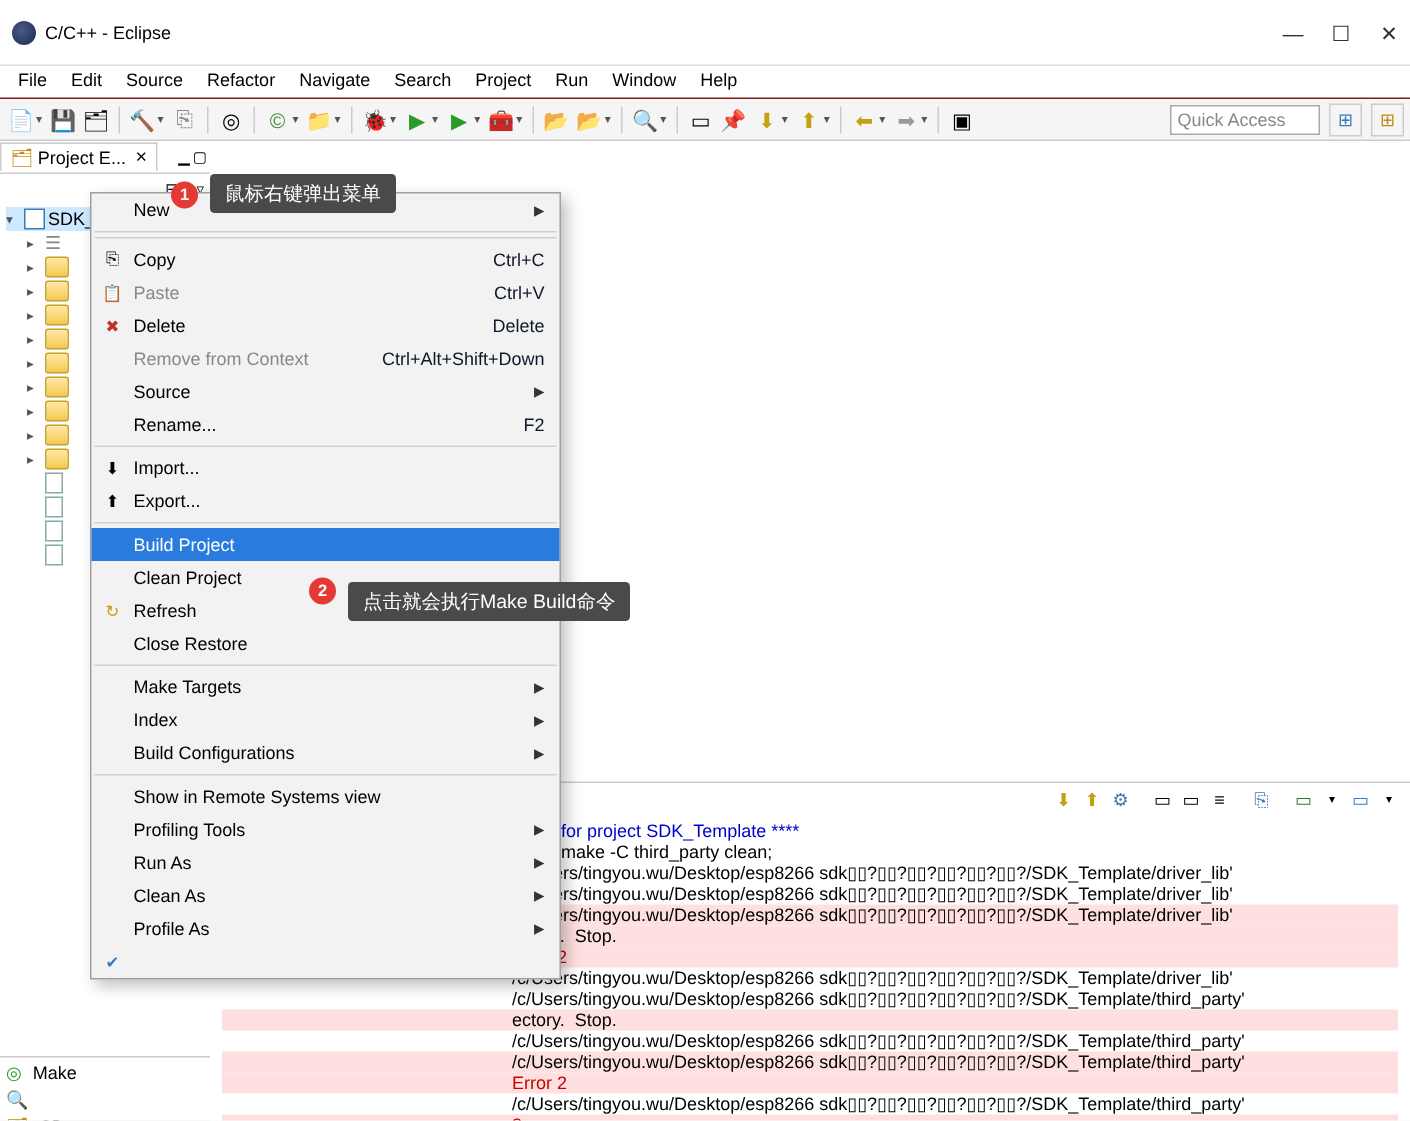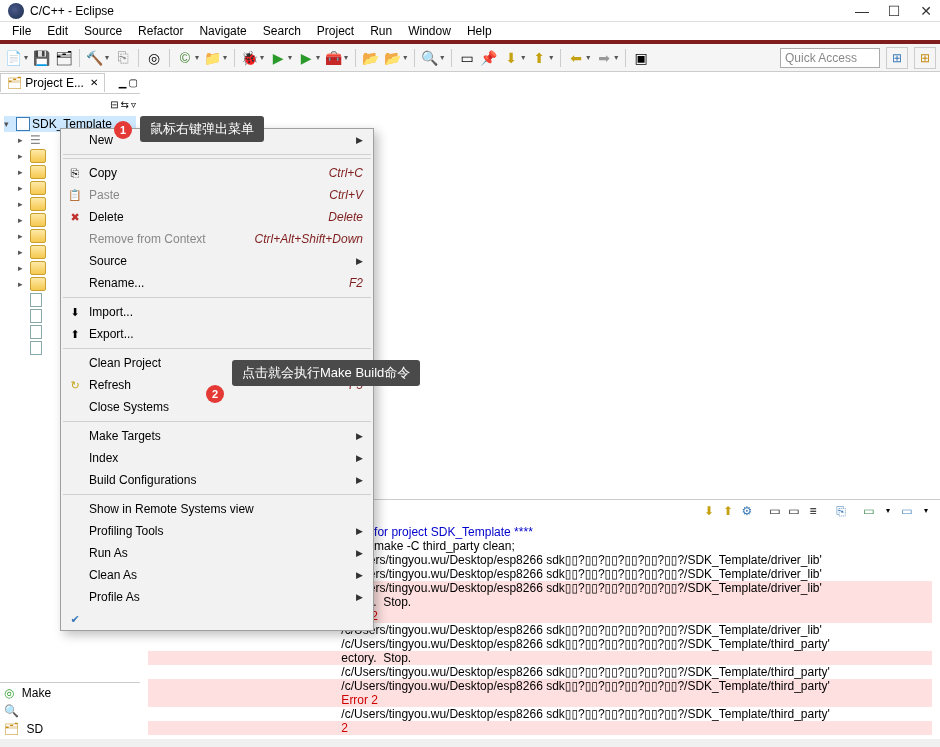--- a/index.html
+++ b/index.html
@@ -1,26 +1,26 @@
 <!DOCTYPE html>
 <html><head>
 <meta charset="utf-8">
 <style>
 * { margin:0; padding:0; box-sizing:border-box; font-family:"Segoe UI",Tahoma,sans-serif; font-size:12px; }
 body { width:940px; height:747px; background:#f0f0f0; position:relative; overflow:hidden; }
 
 
-.titlebar { height:22px; background:#fff; display:flex; align-items:center; padding:0 8px; border-bottom:1px solid #e0e0e0; }
+.titlebar { height:44px; background:#fff; display:flex; align-items:center; padding:0 8px; border-bottom:1px solid #e0e0e0; }
 .titlebar .logo { width:16px; height:16px; border-radius:50%; background:radial-gradient(circle at 40% 40%,#4a5a8a,#1a2a4a); margin-right:6px; }
 .titlebar .title { color:#000; }
 .titlebar .winbtns { margin-left:auto; display:flex; gap:20px; }
 .titlebar .winbtn { width:12px; height:12px; display:flex; align-items:center; justify-content:center; color:#333; font-size:14px; }
 
 
-.menubar { height:22px; background:#fff; display:flex; align-items:flex-end; padding:0 4px; border-bottom:4px solid #7f1d1d; }
+.menubar { height:22px; background:#fff; display:flex; align-items:flex-start; padding:0 4px; border-bottom:1px solid #7f1d1d; }
 .menubar .mitem { padding:2px 8px; color:#000; cursor:default; }
 
 
 .toolbar { height:28px; background:#f5f5f5; border-bottom:1px solid #ccc; display:flex; align-items:center; padding:0 4px; gap:2px; }
 .tb-ico { width:20px; height:20px; display:flex; align-items:center; justify-content:center; font-size:14px; }
 .tb-arrow { font-size:8px; color:#555; margin-left:-2px; margin-right:2px; }
 .tb-sep { width:1px; height:18px; background:#ccc; margin:0 3px; }
 .quickaccess { margin-left:auto; width:100px; height:20px; border:1px solid #aaa; background:#fff; padding:0 4px; color:#888; display:flex; align-items:center; }
 .persp { width:22px; height:22px; border:1px solid #ccc; margin-left:4px; display:flex; align-items:center; justify-content:center; }
 
@@ -51,31 +51,31 @@
 .console .blue { color:#0000cc; }
 .console .err { background:#ffe0e0; }
 .console .errtext { color:#cc0000; }
 
 
 .context-menu { position:absolute; left:60px; top:128px; width:314px; background:#f2f2f2; border:1px solid #a0a0a0; box-shadow:4px 4px 10px rgba(0,0,0,0.25); z-index:50; }
 .cm-item { height:22px; display:flex; align-items:center; padding:0 10px 0 28px; position:relative; color:#000; }
 .cm-item.dis { color:#888; }
 .cm-item.highlight { background:#2a7bde; color:#fff; }
 .cm-sep { height:1px; background:#d0d0d0; margin:3px 2px; }
-.cm-shortcut { margin-left:auto; color:#7f1d1d;font-style:italic; }
+.cm-shortcut { margin-left:auto; color:#0f172a; }
 .cm-arrow { margin-left:auto; font-size:9px; color:#333; }
 .cm-icon { position:absolute; left:6px; width:16px; height:16px; display:flex; align-items:center; justify-content:center; font-size:11px; }
 
 
 .badge { position:absolute; width:18px; height:18px; border-radius:50%; color:#fff; font-size:11px; display:flex; align-items:center; justify-content:center; z-index:60; font-weight:bold; }
 .badge.b1 { background:#e53935; left:114px; top:121px; }
 .badge.b2 { background:#e53935; left:206px; top:385px; }
 .tip { position:absolute; background:#4a4a4a; color:#fff; padding:4px 10px; border-radius:3px; z-index:60; font-size:13px; }
 .tip.t1 { left:140px; top:116px; }
-.tip.t2 { left:232px; top:360px; }
+.tip.t2 { left:232px; top:388px; }
 </style>
 </head>
 <body>
 
 <div class="titlebar">
   <div class="logo"></div>
   <div class="title">C/C++ - Eclipse</div>
   <div class="winbtns">
     <div class="winbtn">—</div>
     <div class="winbtn">☐</div>
@@ -310,30 +310,33 @@
   <div class="cm-sep"></div>
   <div class="cm-item">
       <span class="cm-icon">⬇</span>
       <span>Import...</span>
     </div>
   <div class="cm-item">
       <span class="cm-icon">⬆</span>
       <span>Export...</span>
     </div>
   <div class="cm-sep"></div>
+  <div class="cm-item highlight">
+      <span>Build Project</span>
+    </div>
   <div class="cm-item">
       <span>Clean Project</span>
     </div>
   <div class="cm-item">
       <span class="cm-icon" style="color:#c5a010">↻</span>
       <span>Refresh</span>
       <span class="cm-shortcut">F5</span>
     </div>
   <div class="cm-item">
-      <span>Close Systems</span>
+      <span>Close Restore</span>
     </div>
   <div class="cm-sep"></div>
   <div class="cm-item">
       <span>Make Targets</span>
       <span class="cm-arrow">▶</span>
     </div>
   <div class="cm-item">
       <span>Index</span>
       <span class="cm-arrow">▶</span>
     </div>

